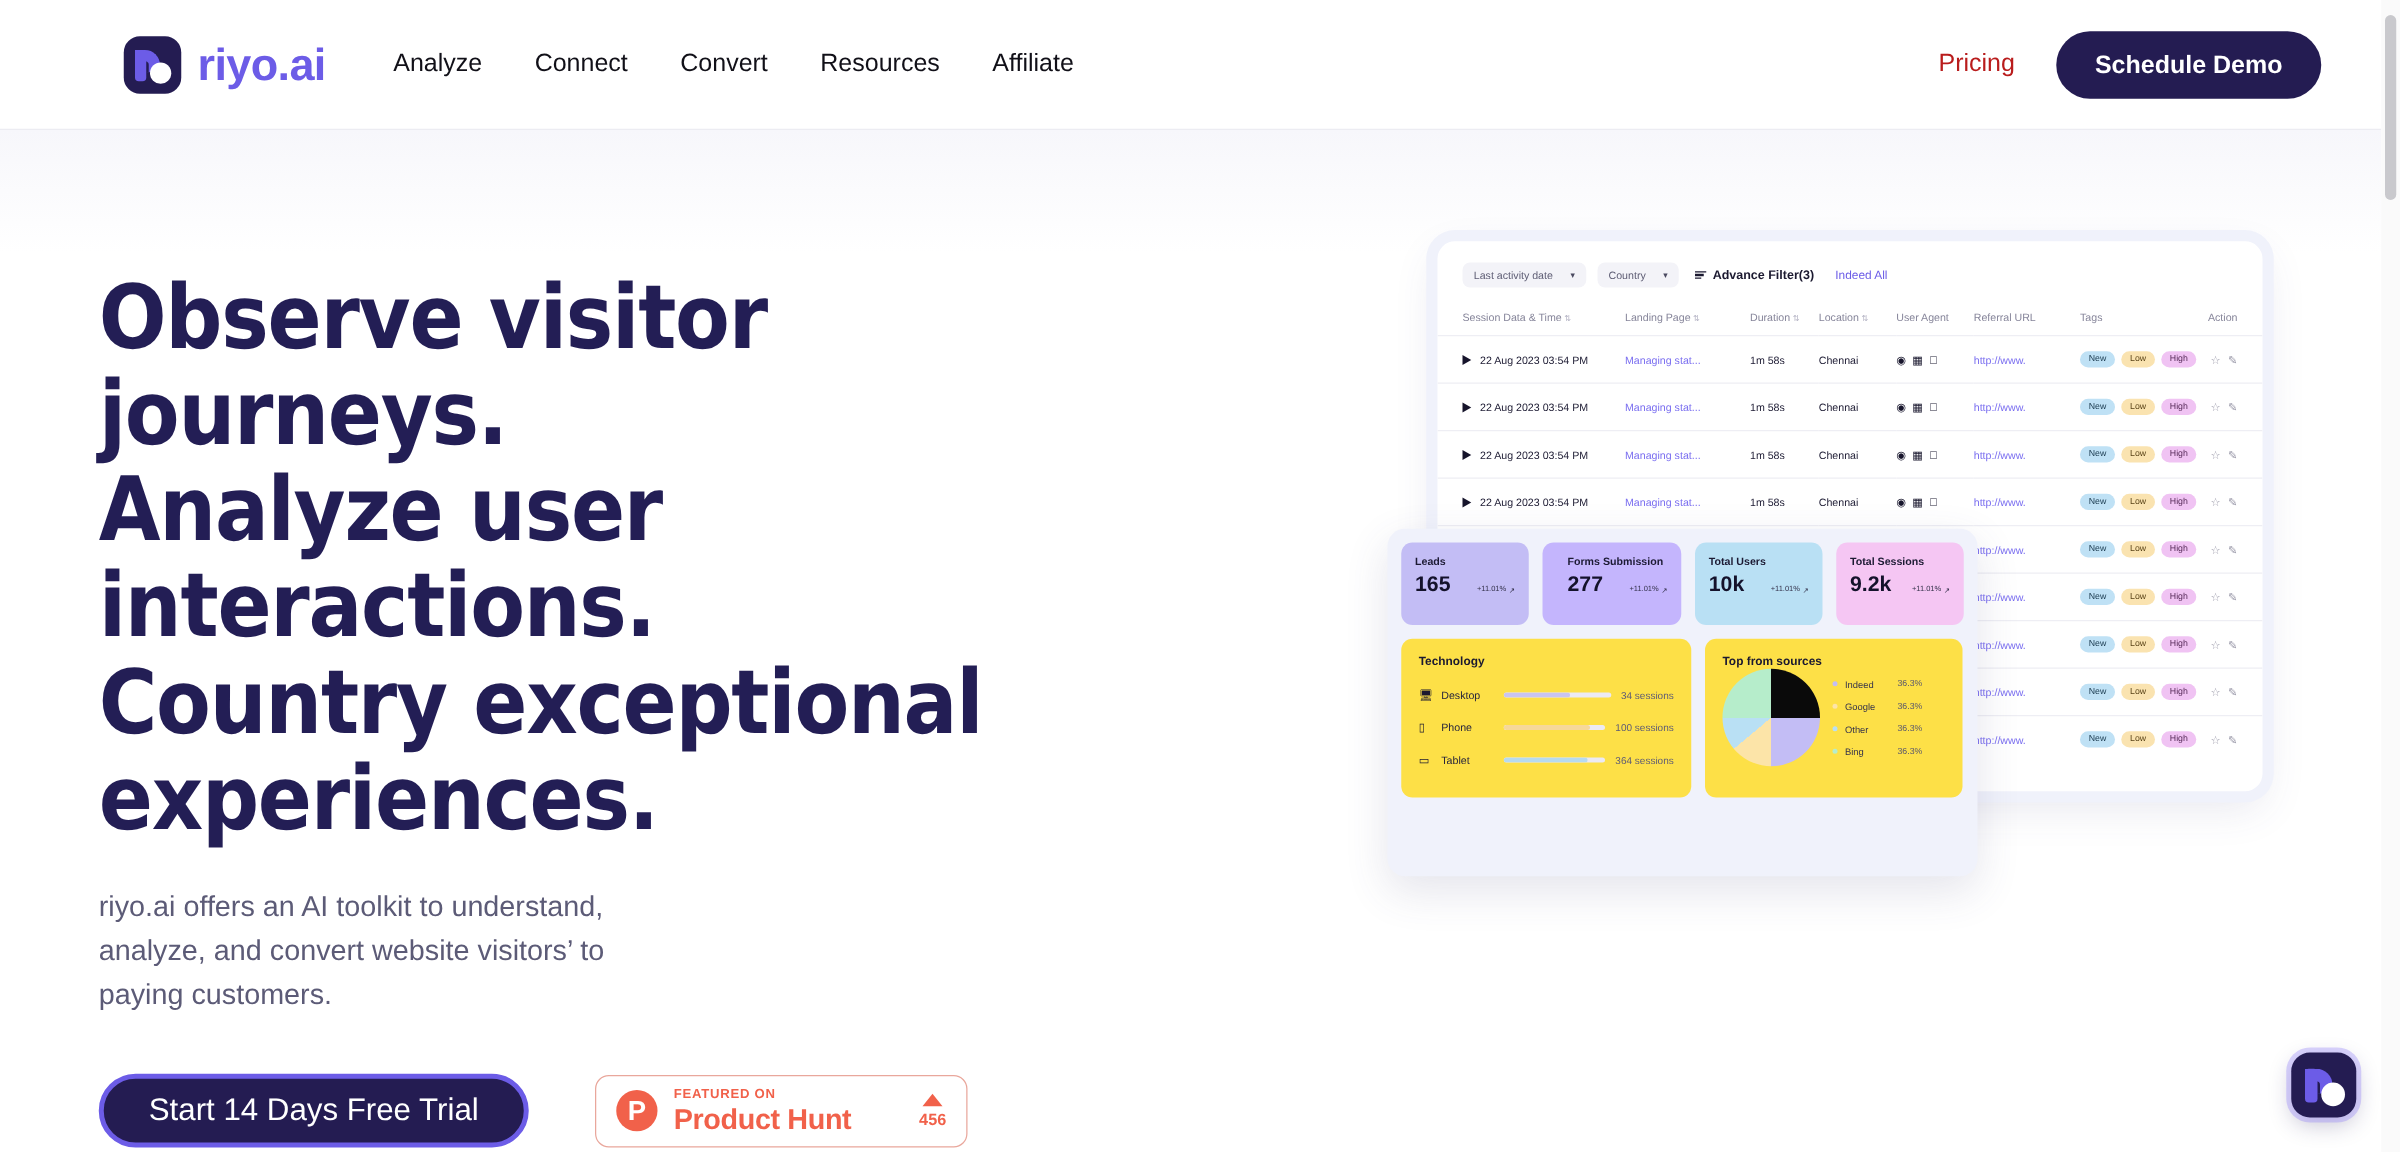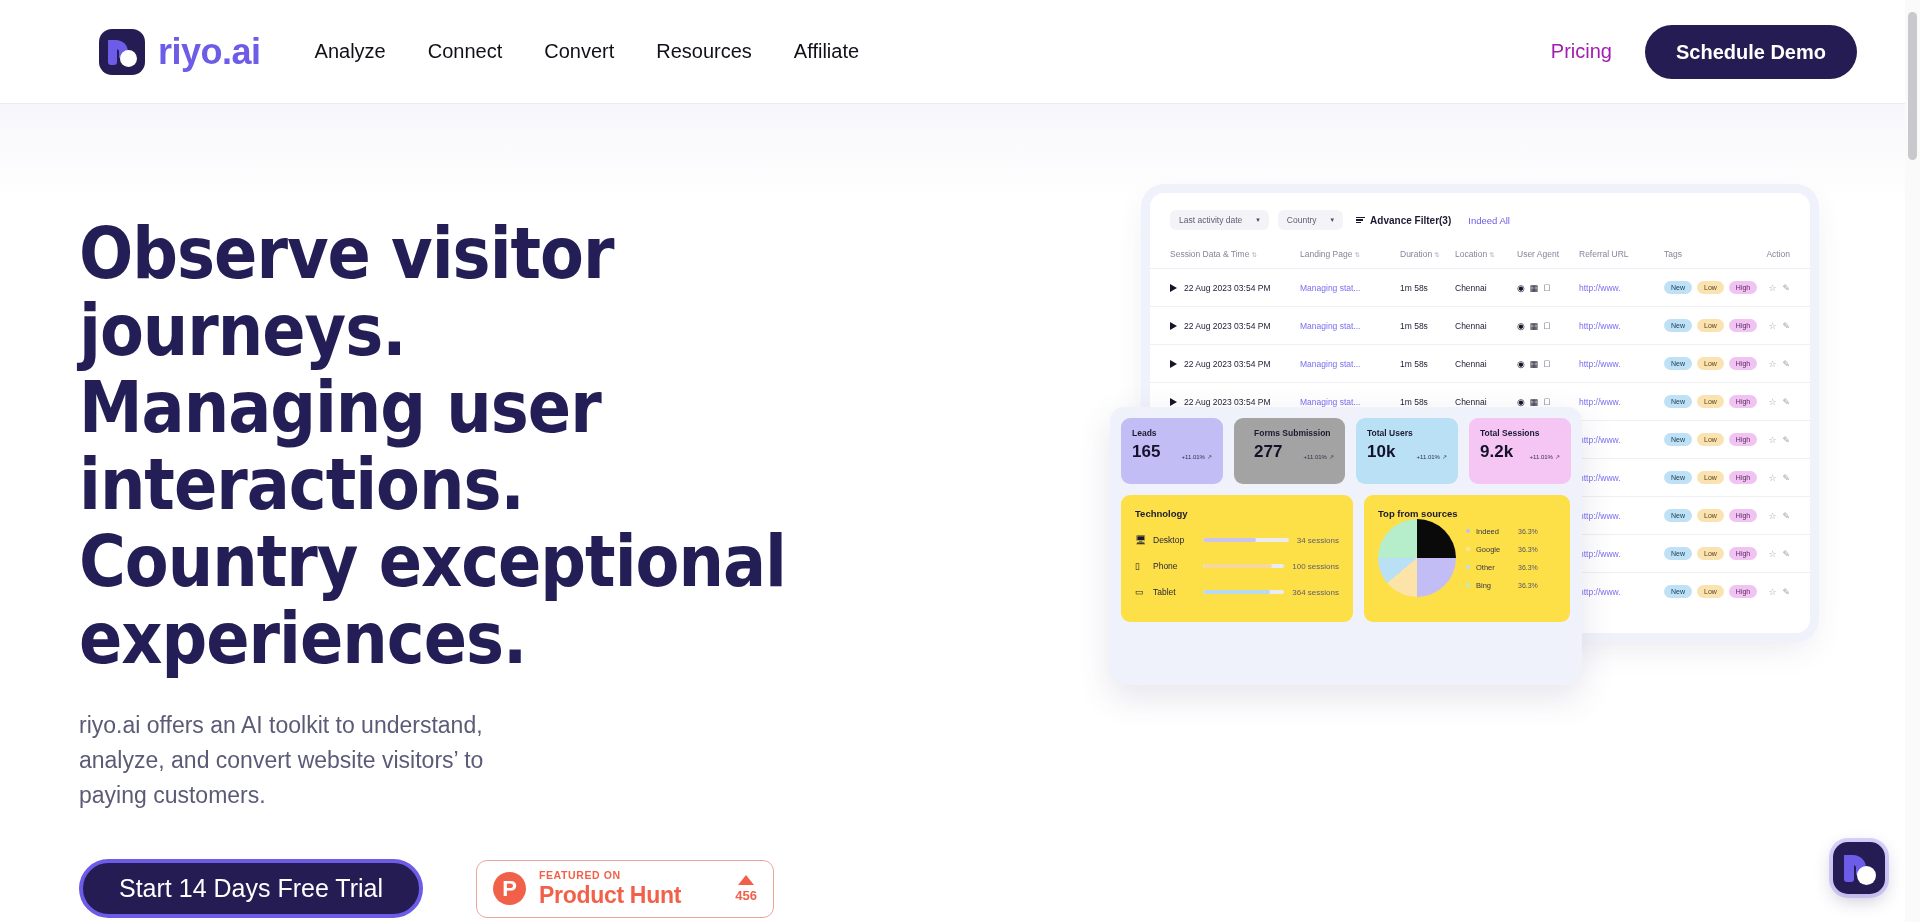--- a/index.html
+++ b/index.html
@@ -55,21 +55,21 @@
   .nav-link {
     font-size: 20px; color: #111018;
     padding: 10px 21px; cursor: pointer; white-space: nowrap;
   }
 
   .header-right {
     margin-left: auto; margin-right: 48px;
     display: flex; align-items: center; gap: 11px;
   }
   .pricing-link {
-    font-size: 20px; color: #a21caf; padding: 10px 22px; cursor: pointer;
+    font-size: 20px; color: #b91c1c; padding: 10px 22px; cursor: pointer;
   }
   .btn-demo {
     background: #241c52; color: #ffffff;
     font-size: 20px; font-weight: 700;
     padding: 0 31px; height: 54px; line-height: 54px;
     border-radius: 27px; border: none; cursor: pointer;
     white-space: nowrap;
   }
   .btn-signup {
     background: #6c5ce7; color: #ffffff;
@@ -215,40 +215,40 @@
   .pager span {
     font-size: 8px; color: #9a99ab; cursor: pointer;
     min-width: 12px; text-align: center;
   }
   .pager span.active {
     background: #6c5ce7; color: #ffffff; border-radius: 4px;
     width: 14px; height: 14px; line-height: 14px;
   }
 
   .mock-stats-card {
-    position: absolute; left: 0px; top: 222px;
+    position: absolute; left: 0px; top: 238px;
     width: 472px; height: 278px;
     background: #f0f2fb; border-radius: 14px;
     box-shadow: 0 12px 34px rgba(70,70,120,0.14);
     padding: 11px; z-index: 5;
   }
   .kpis { display: flex; gap: 11px; }
   .kpi {
     flex: 1; height: 66px; border-radius: 9px; padding: 10px 11px;
     position: relative;
   }
   .kpi .k-label { font-size: 8.5px; font-weight: 700; color: #1c1a33; }
   .kpi .k-bottom { display: flex; align-items: flex-end; gap: 6px; margin-top: 5px; }
   .kpi .k-value { font-size: 17px; font-weight: 700; color: #14122b; line-height: 1; }
   .kpi .k-delta {
     font-size: 6px; color: #33314a; margin-left: auto; display: flex;
     align-items: center; gap: 2px;
   }
   .kpi.c1 { background: #c3bdf5; }
-  .kpi.c2 { background: #a3a3a3; padding-left: 20px; }
+  .kpi.c2 { background: #c4b5fd; padding-left: 20px; }
   .kpi.c3 { background: #b9e0f4; }
   .kpi.c4 { background: #f5c6f3; }
 
   .panels { display: flex; gap: 11px; margin-top: 11px; }
   .panel {
     background: #fde047; border-radius: 9px; padding: 13px 14px;
     height: 127px;
   }
   .panel.tech { width: 232px; }
   .panel.src { width: 206px; }
@@ -332,21 +332,21 @@
 
     <div class="header-right">
       <div class="pricing-link">Pricing</div>
       <button class="btn-demo">Schedule Demo</button>
     </div>
   </div>
 
   <div class="hero-left">
     <div class="headline">
       <div>Observe visitor journeys.</div>
-      <div>Managing user interactions.</div>
+      <div>Analyze user interactions.</div>
       <div>Country exceptional</div>
       <div>experiences.</div>
     </div>
 
     <div class="subhead">riyo.ai offers an AI toolkit to understand, analyze, and convert website visitors’ to paying customers.</div>
 
     <div class="cta-row">
       <button class="btn-trial">Start 14 Days Free Trial</button>
 
       <div class="ph-badge">

